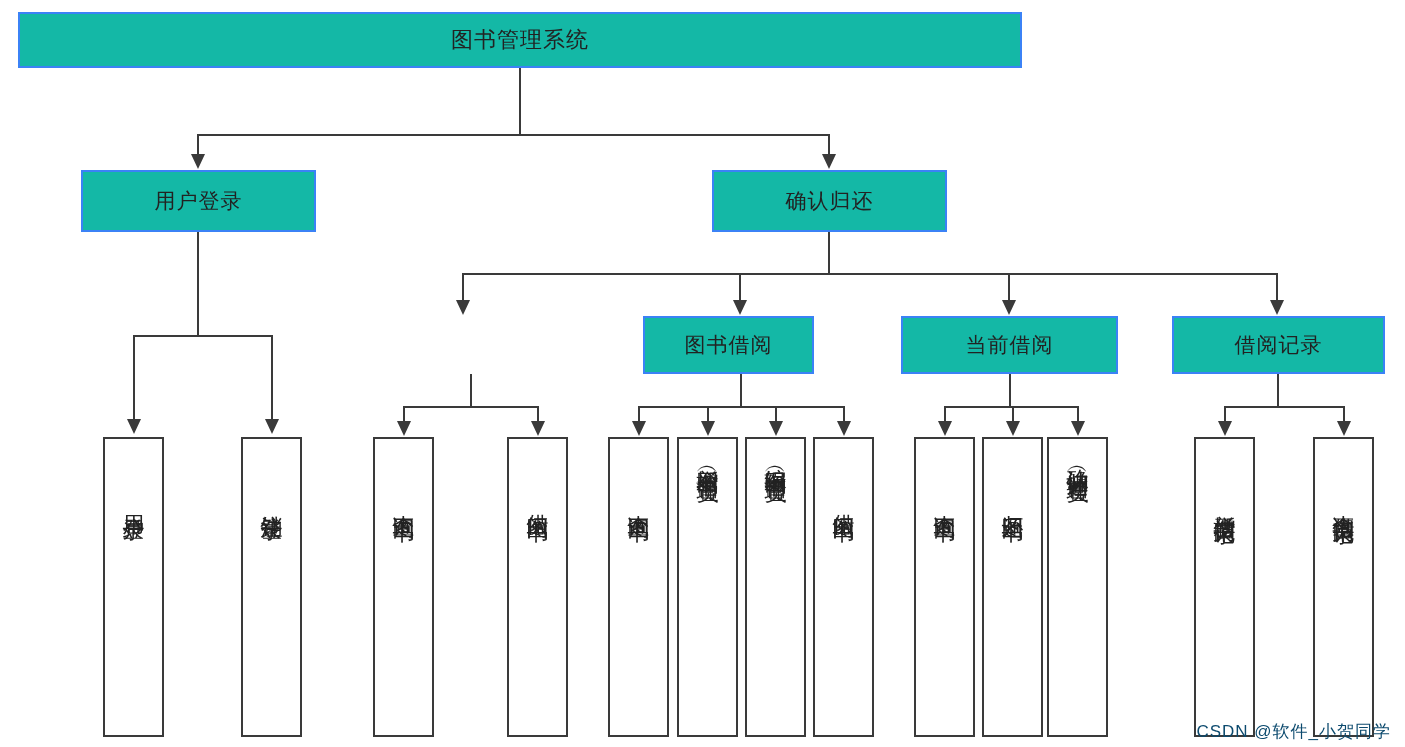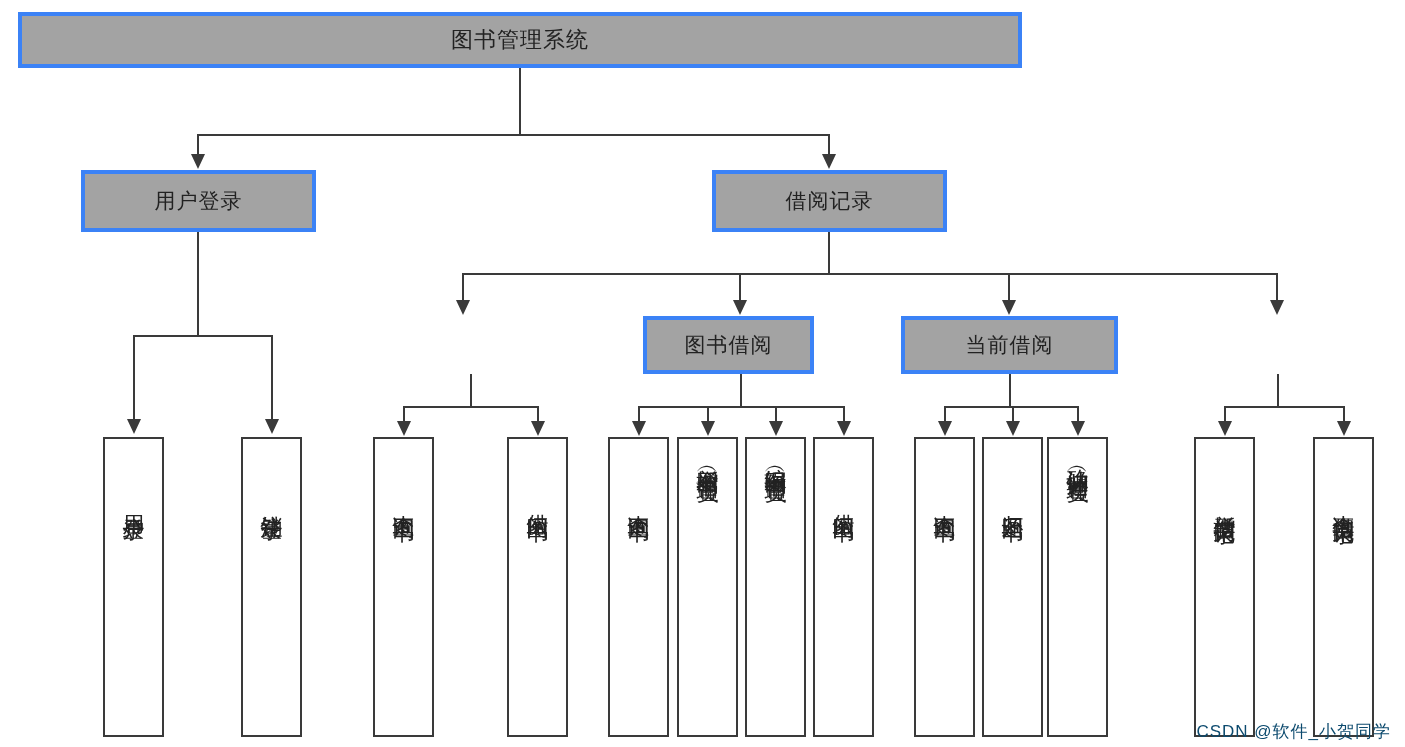--- a/index.html
+++ b/index.html
@@ -12,22 +12,22 @@
     position:relative;
   }
   #diagram-root{
     position:relative;
     width:1405px;height:747px;
   }
   
   .node{
     position:absolute;
     box-sizing:border-box;
-    background:#a3a3a3;
-    border:4px solid #3b82f6;
+    background:#14b8a6;
+    border:2px solid #3b82f6;
     display:flex;
     align-items:center;
     justify-content:center;
     color:#1a1a1a;
     z-index:3;
     font-family:Liberation Serif, serif;
   }
   .node-label{
     font-size:21px;
     line-height:1.15;
@@ -117,21 +117,21 @@
 
   <div class="line vline" style="left:197px;top:134px;height:21px;"></div>
   <div class="arrow" style="left:191px;top:154px;"></div>
   <div class="line vline" style="left:828px;top:134px;height:21px;"></div>
   <div class="arrow" style="left:822px;top:154px;"></div>
 
   <div class="node lvl2" id="node-user-login">
     <span class="node-label">用户登录</span>
   </div>
   <div class="node lvl2" id="node-book-manage">
-    <span class="node-label">借阅记录</span>
+    <span class="node-label">确认归还</span>
   </div>
 
   <div class="line vline" style="left:197px;top:232px;height:104px;"></div>
   <div class="line hline" style="left:134px;top:335px;width:138px;"></div>
   <div class="line vline" style="left:133px;top:335px;height:85px;"></div>
   <div class="arrow" style="left:127px;top:419px;"></div>
   <div class="line vline" style="left:271px;top:335px;height:85px;"></div>
   <div class="arrow" style="left:265px;top:419px;"></div>
 
   <div class="line vline" style="left:828px;top:232px;height:42px;"></div>
@@ -144,20 +144,23 @@
   <div class="arrow" style="left:1002px;top:300px;"></div>
   <div class="line vline" style="left:1276px;top:273px;height:28px;"></div>
   <div class="arrow" style="left:1270px;top:300px;"></div>
 
   <div class="node lvl3" id="node-book-borrow">
     <span class="node-label">图书借阅</span>
   </div>
   <div class="node lvl3" id="node-current-borrow">
     <span class="node-label">当前借阅</span>
   </div>
+  <div class="node lvl3" id="node-borrow-record">
+    <span class="node-label">借阅记录</span>
+  </div>
 
   <div class="line vline" style="left:470px;top:374px;height:33px;"></div>
   <div class="line hline" style="left:404px;top:406px;width:134px;"></div>
   <div class="line vline" style="left:403px;top:406px;height:16px;"></div>
   <div class="arrow" style="left:397px;top:421px;"></div>
   <div class="line vline" style="left:537px;top:406px;height:16px;"></div>
   <div class="arrow" style="left:531px;top:421px;"></div>
 
   <div class="line vline" style="left:740px;top:374px;height:33px;"></div>
   <div class="line hline" style="left:639px;top:406px;width:205px;"></div>

